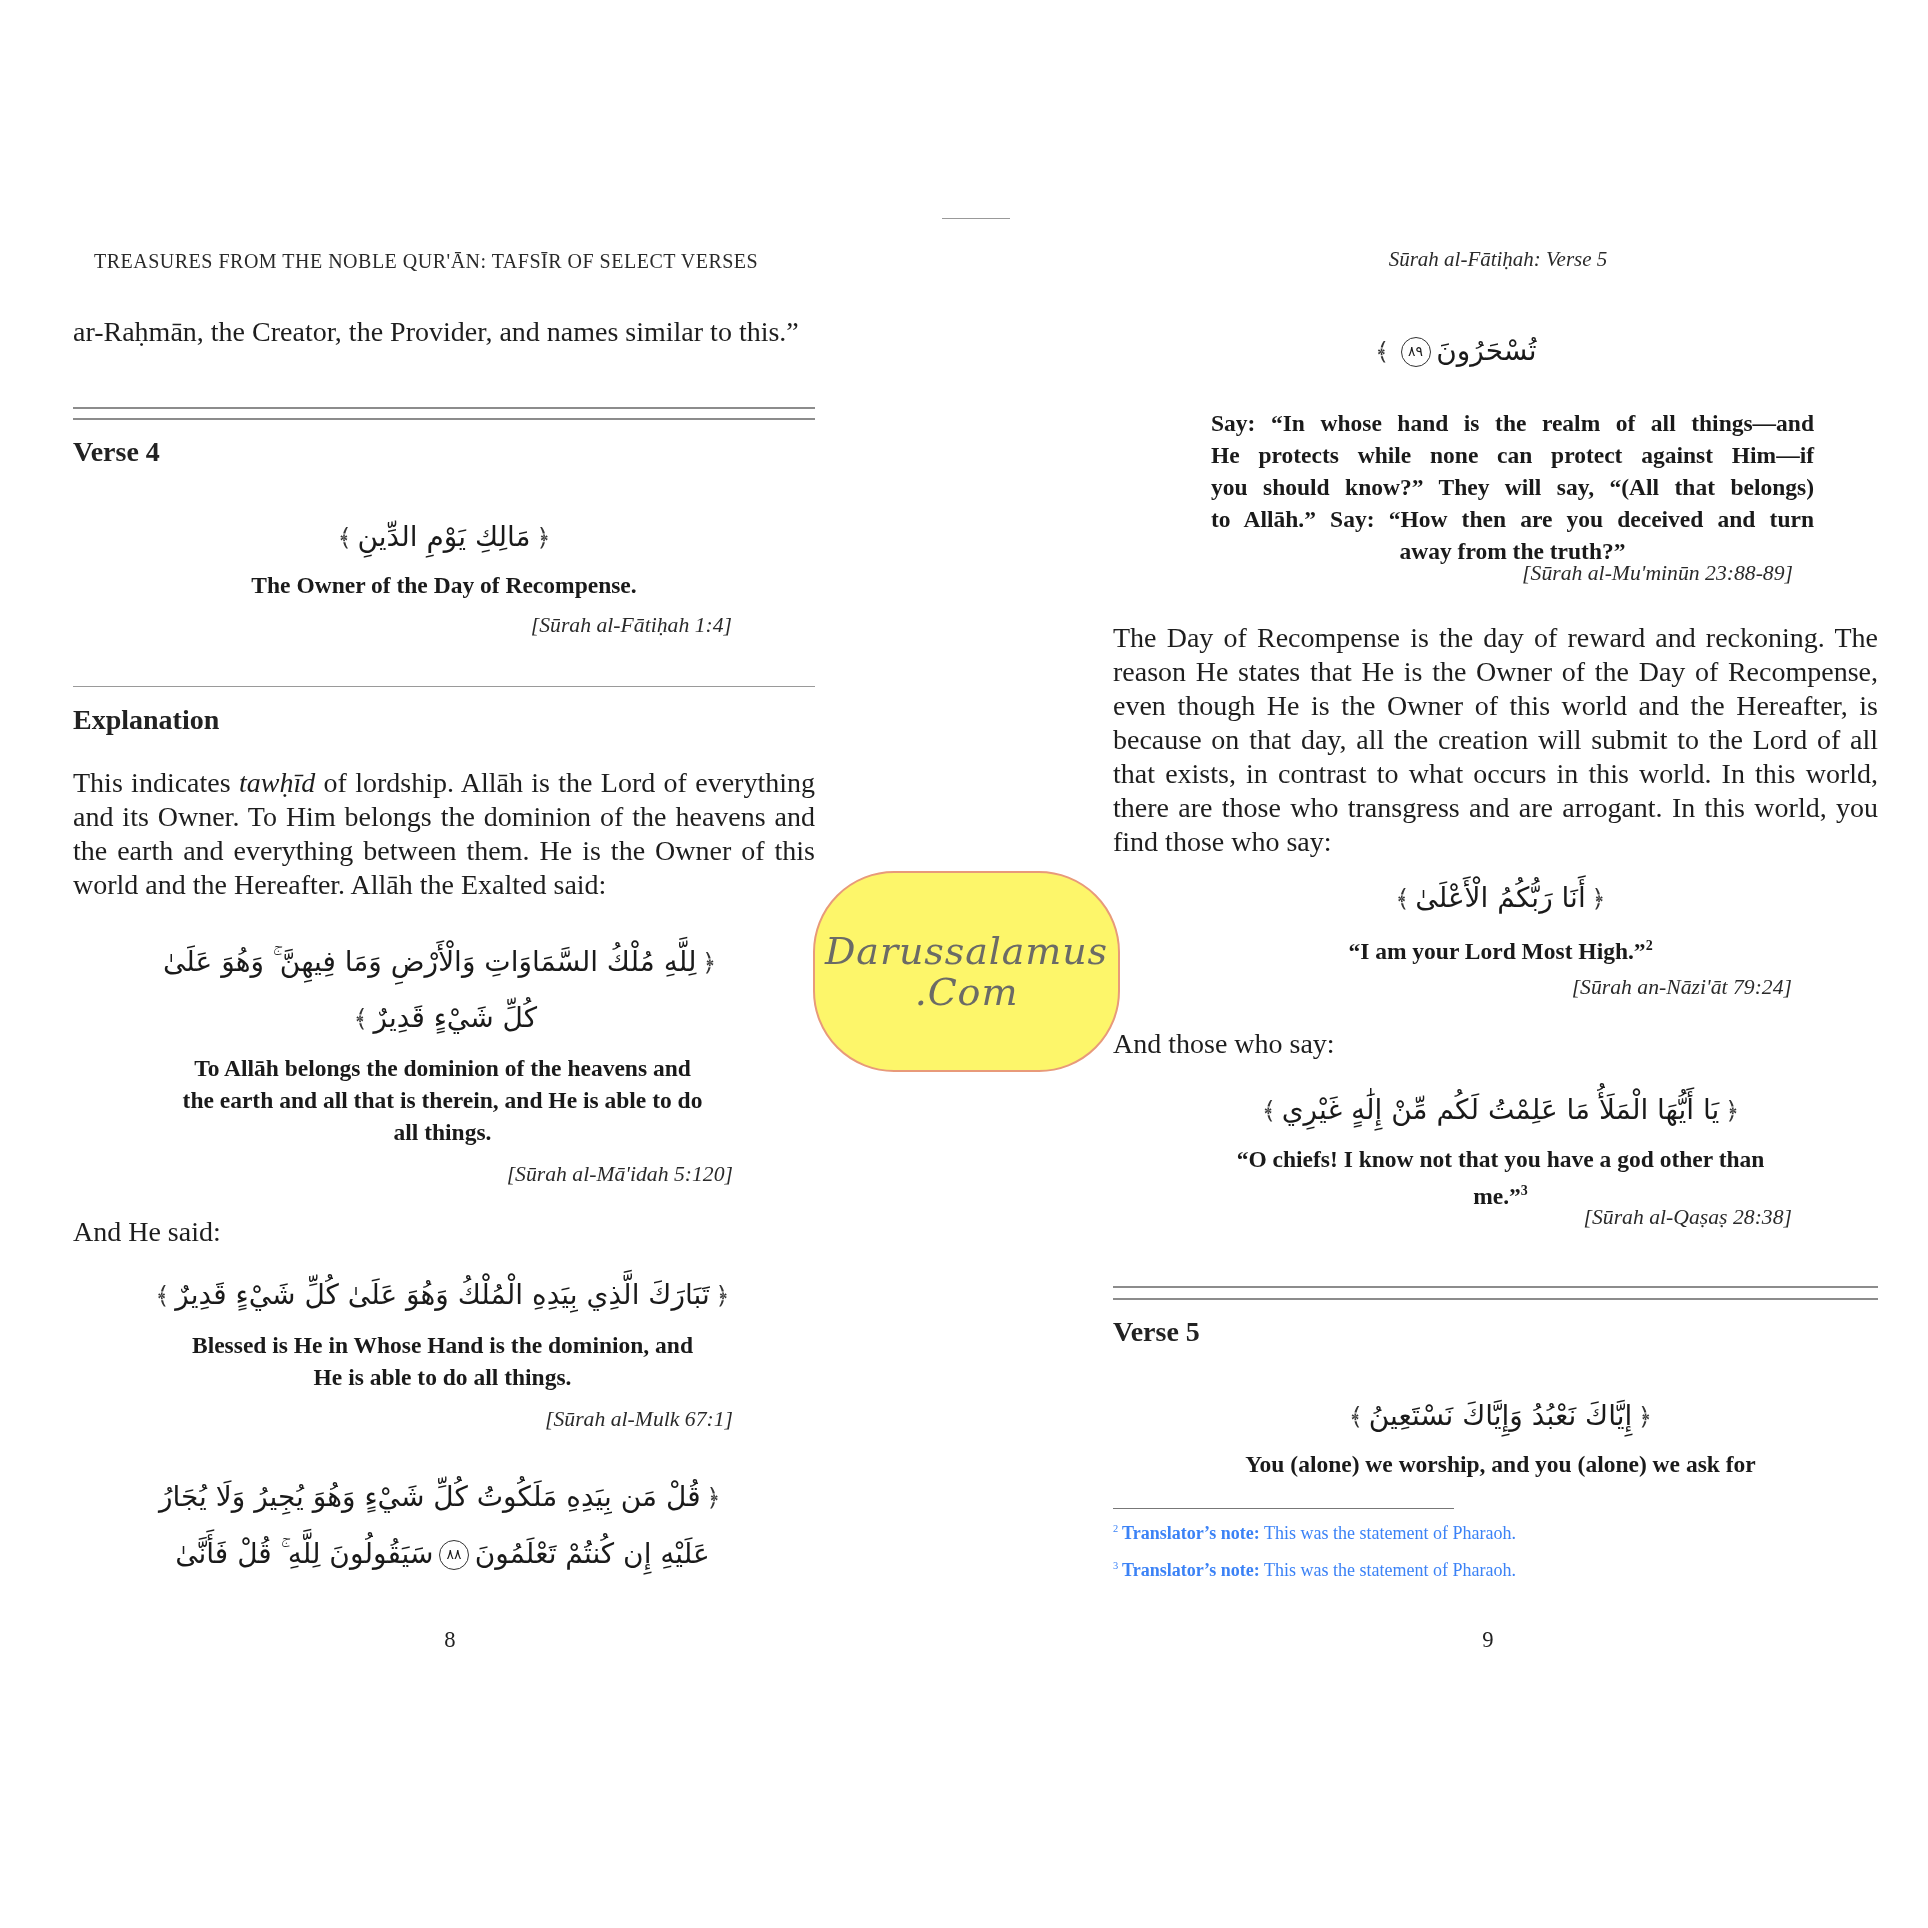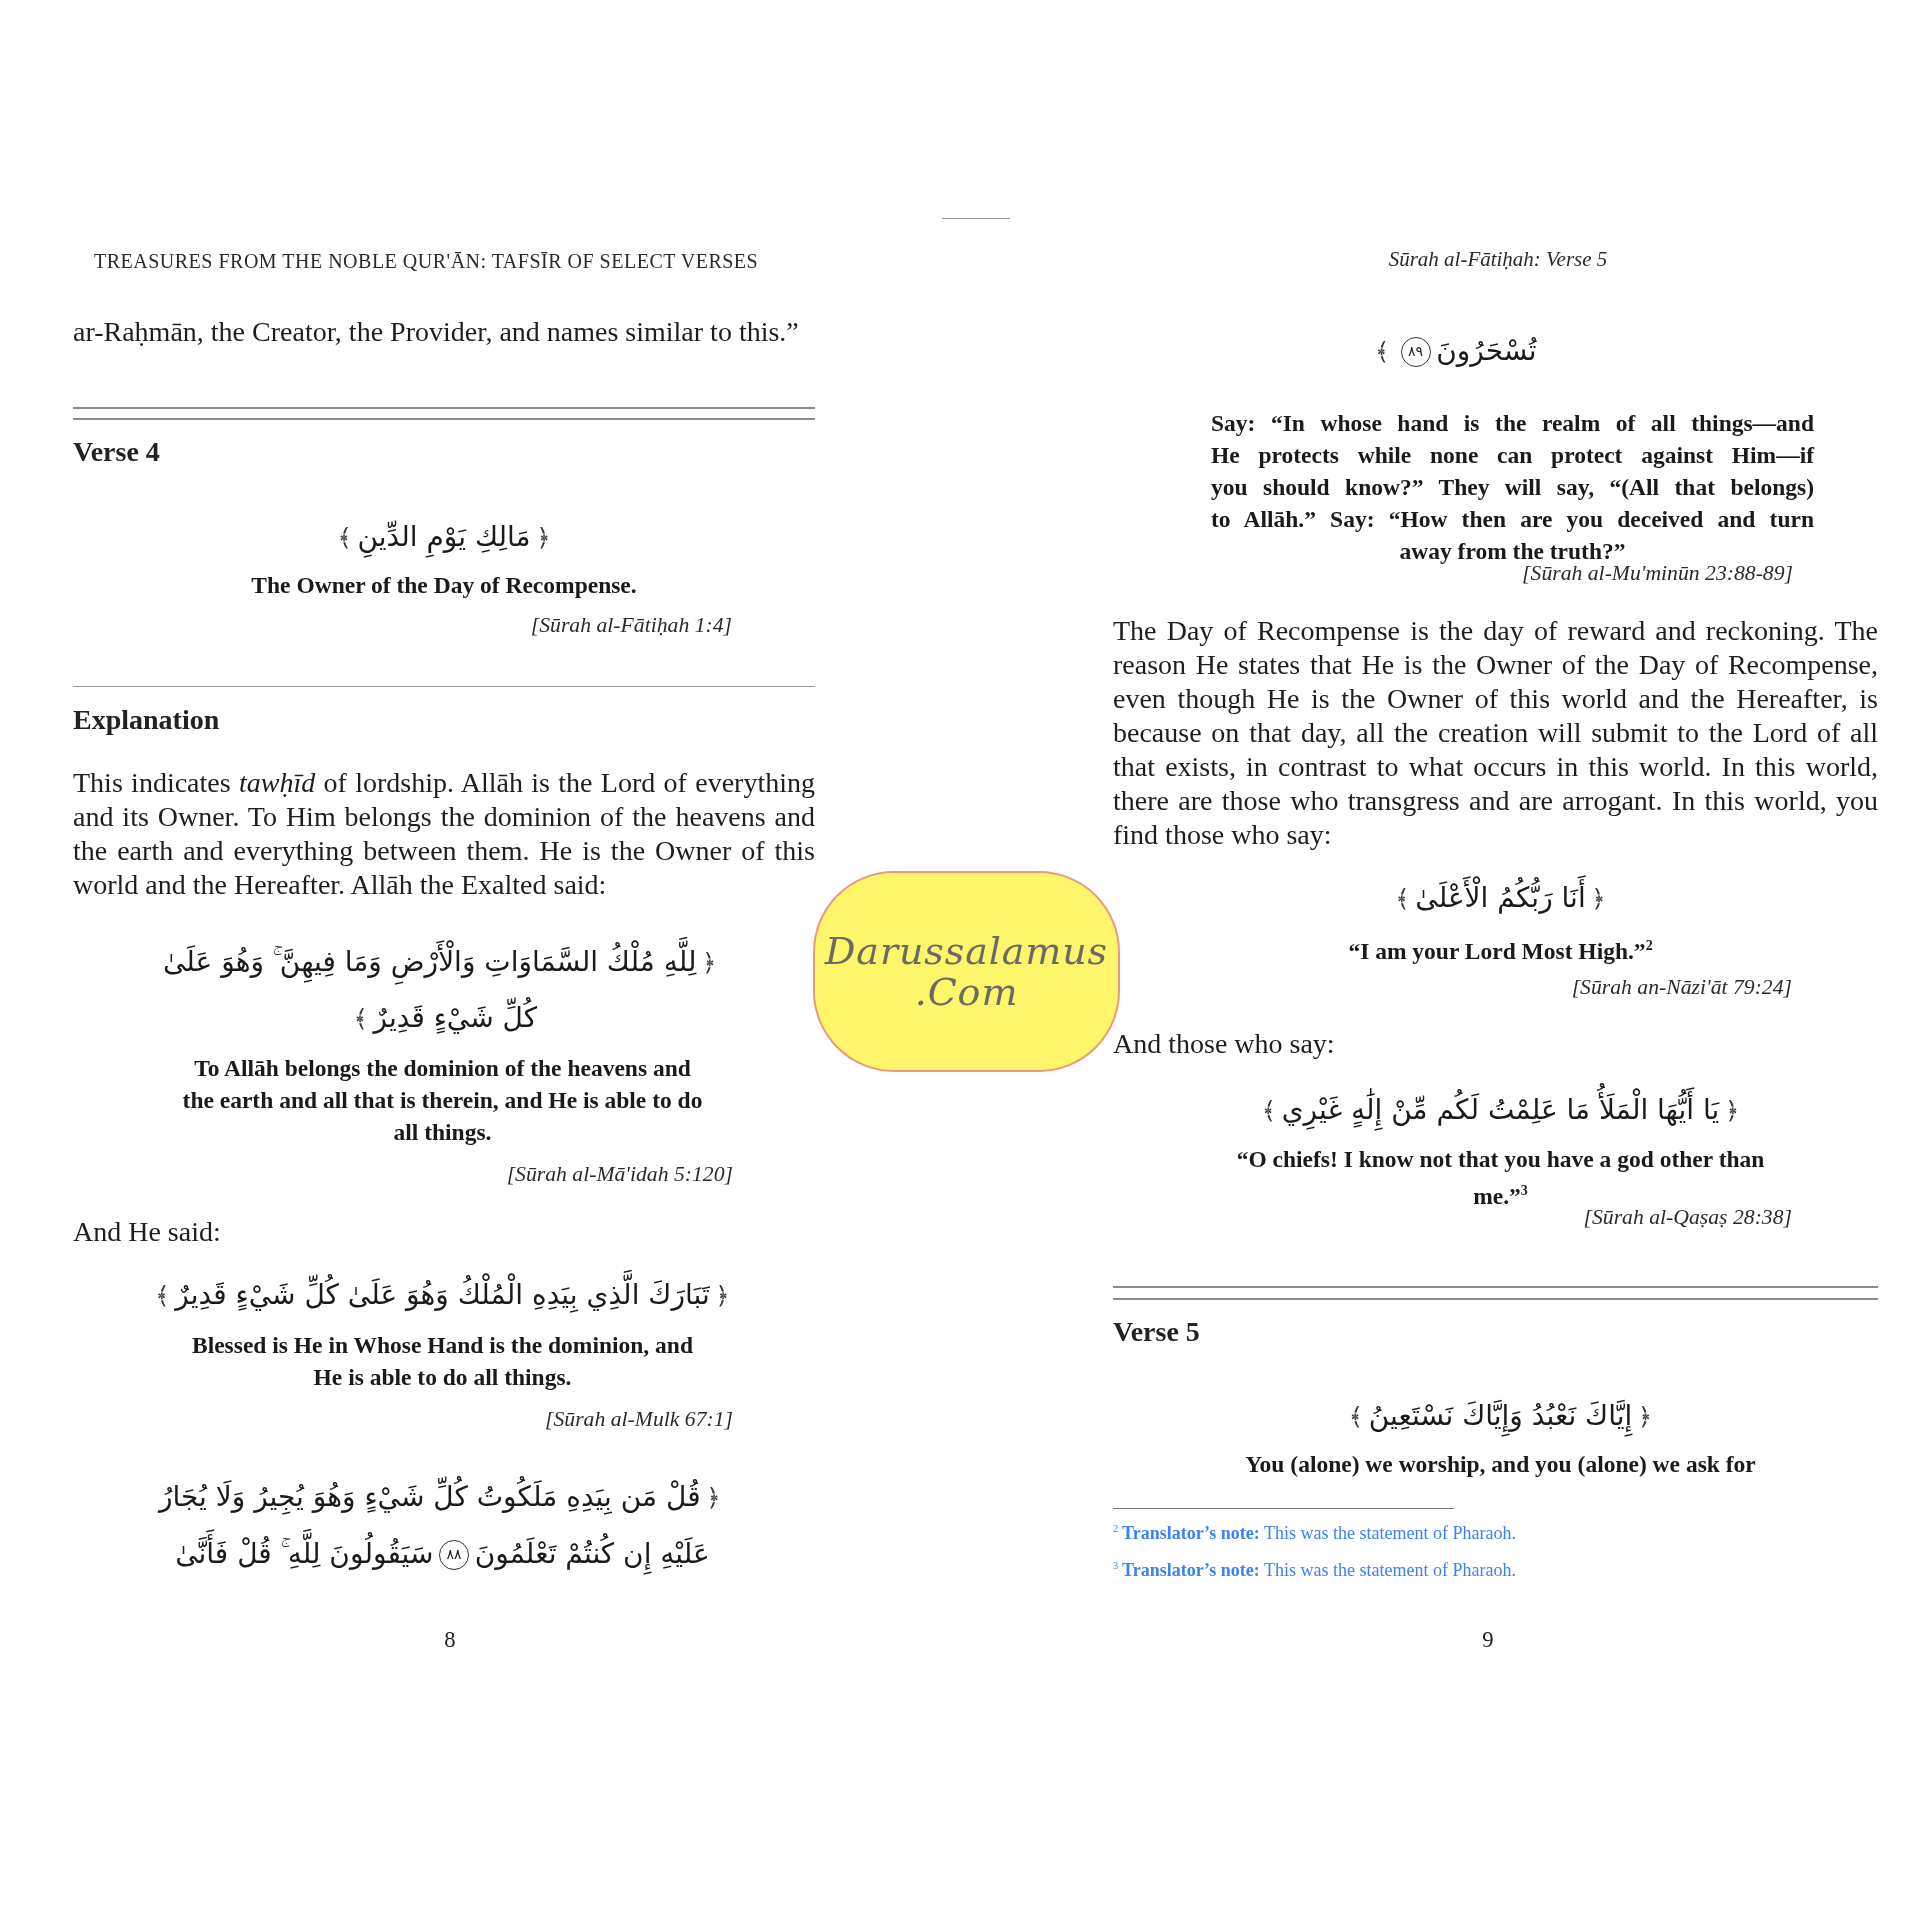--- a/index.html
+++ b/index.html
@@ -109,21 +109,21 @@
   <div class="abs translation" style="left:235px; top:407px; width:603px; text-align:justify; text-align-last:center;margin-left:12px;">
     <div style="text-align-last:justify;">Say: “In whose hand is the realm of all things—and</div>
     <div style="text-align-last:justify;">He protects while none can protect against Him—if</div>
     <div style="text-align-last:justify;">you should know?” They will say, “(All that belongs)</div>
     <div style="text-align-last:justify;">to Allāh.” Say: “How then are you deceived and turn</div>
     <div style="text-align:center;">away from the truth?”</div>
   </div>
   <div class="abs citation" style="left:490px; top:561px; width:339px;">[Sūrah al-Mu'minūn 23:88-89]</div>
 
   <div class="abs body-text" style="left:149px; top:614px; width:765px;">
-    <div style="text-align-last:justify;">The Day of Recompense is the day of reward and reckoning. The</div>
+    <div style="text-align-last:justify;margin-top:7px;">The Day of Recompense is the day of reward and reckoning. The</div>
     <div style="text-align-last:justify;">reason He states that He is the Owner of the Day of Recompense,</div>
     <div style="text-align-last:justify;">even though He is the Owner of this world and the Hereafter, is</div>
     <div style="text-align-last:justify;">because on that day, all the creation will submit to the Lord of all</div>
     <div style="text-align-last:justify;">that exists, in contrast to what occurs in this world. In this world,</div>
     <div style="text-align-last:justify;">there are those who transgress and are arrogant. In this world, you</div>
     <div style="text-align:left;">find those who say:</div>
   </div>
 
   <div class="abs arabic" style="left:235px; top:870px; width:603px;">
     <span class="orn">﴿</span><span>أَنَا رَبُّكُمُ الْأَعْلَىٰ</span><span class="orn">﴾</span>

